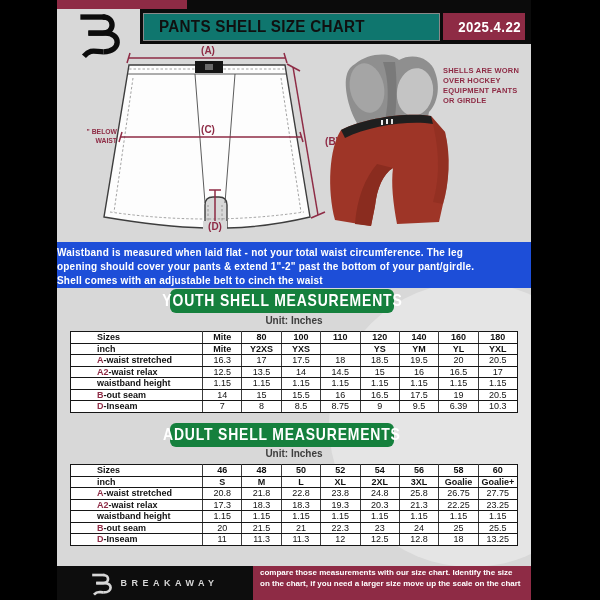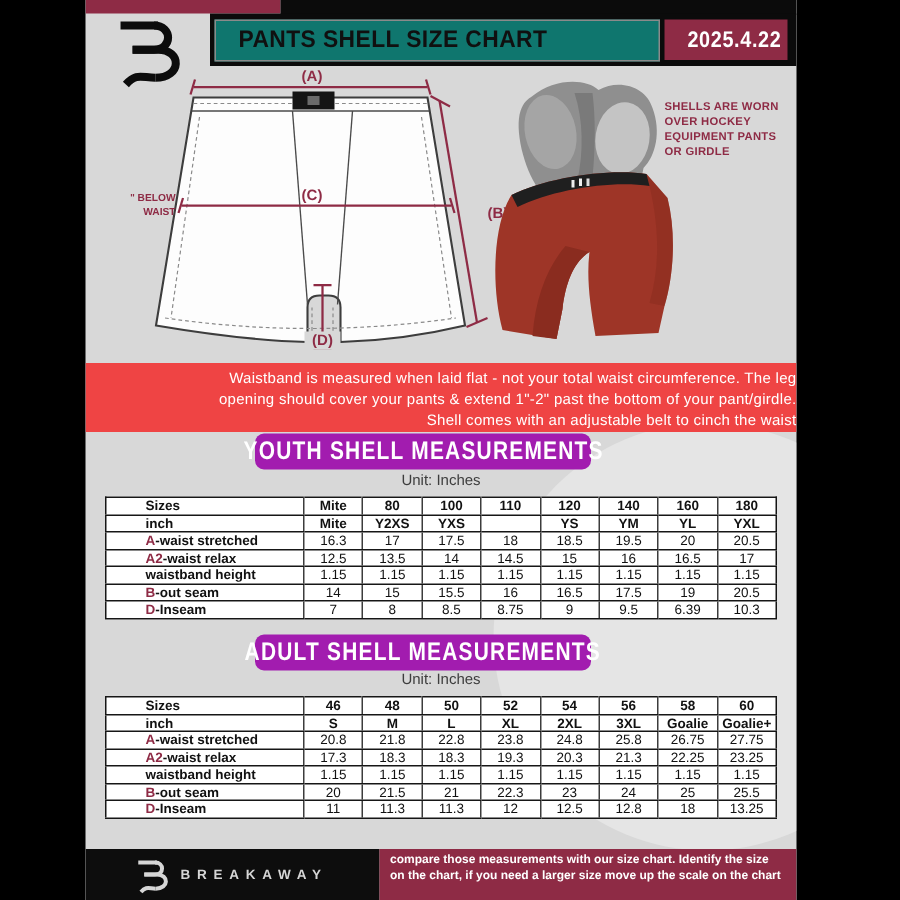--- a/index.html
+++ b/index.html
@@ -18,28 +18,28 @@
          transform:scaleX(.95);transform-origin:left center}
   .datebox{left:386px;top:13px;width:82px;height:27px;background:#8e2b45;display:flex;align-items:center;justify-content:flex-end}
   .date{color:#fff;font-weight:bold;font-size:15px;letter-spacing:.5px;transform:scaleX(.88);white-space:nowrap}
   .logo{left:20px;top:9px}
   
   .diagram{left:30px;top:45px}
   .photo{left:268px;top:50px}
   .caption{left:386px;top:66px;width:104px;font-size:7.5px;font-weight:bold;color:#8e2b45;
            line-height:10px;letter-spacing:.2px}
   
-  .notice{left:0;top:242px;width:474px;height:46px;background:#ef4444;color:#fff;font-weight:normal;
-          font-size:10px;line-height:14px;text-align:right;padding-top:4px;box-sizing:border-box;letter-spacing:.2px}
-  
-  .pill{left:50%;margin-left:-124px;width:224px;height:24px;background:#a21caf;border-radius:6px;
+  .notice{left:0;top:242px;width:474px;height:46px;background:#1d4ed8;color:#fff;font-weight:bold;
+          font-size:10px;line-height:14px;text-align:left;padding-top:4px;box-sizing:border-box;letter-spacing:.2px}
+  
+  .pill{left:50%;margin-left:-124px;width:224px;height:24px;background:#15803d;border-radius:6px;
         display:flex;align-items:center;justify-content:center}
   .pill span{color:#fff;font-size:17px;font-weight:bold;letter-spacing:1px;white-space:nowrap;transform:scaleX(.82)}
   .pill.youth{top:289px}.pill.adult{top:423px}
-  .unit{left:0;width:474px;text-align:center;font-size:10px;color:#3d3d3d;font-weight:normal}
+  .unit{left:0;width:474px;text-align:center;font-size:10px;color:#3d3d3d;font-weight:bold}
   .unit.youth{top:315px}.unit.adult{top:448px}
   
   .twrap{left:13px;width:448px}
   .twrap.youth{top:331px}.twrap.adult{top:464px}
   table{border-collapse:collapse;width:448px;background:#fff;border:1.5px solid #161616;table-layout:fixed}
   td{border-left:1px solid #3c3c3c;border-bottom:1.6px solid #161616;font-size:9px;color:#111;
      text-align:center;height:10.5px;padding:0 1px;overflow:hidden;white-space:nowrap}
   td.lbl{width:104px;text-align:left;padding-left:26px;font-weight:bold;border-left:none}
   tr.hdr td{font-weight:bold}
   .pfx{color:#8e2b45}

